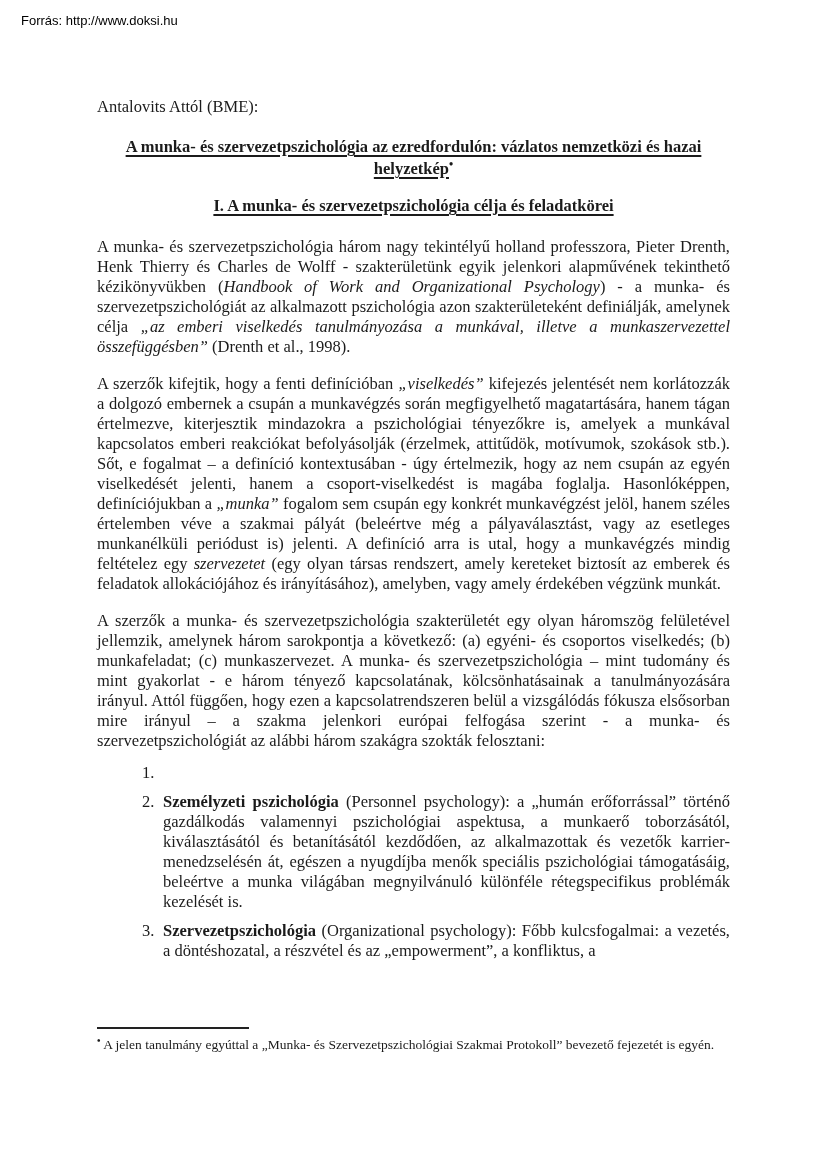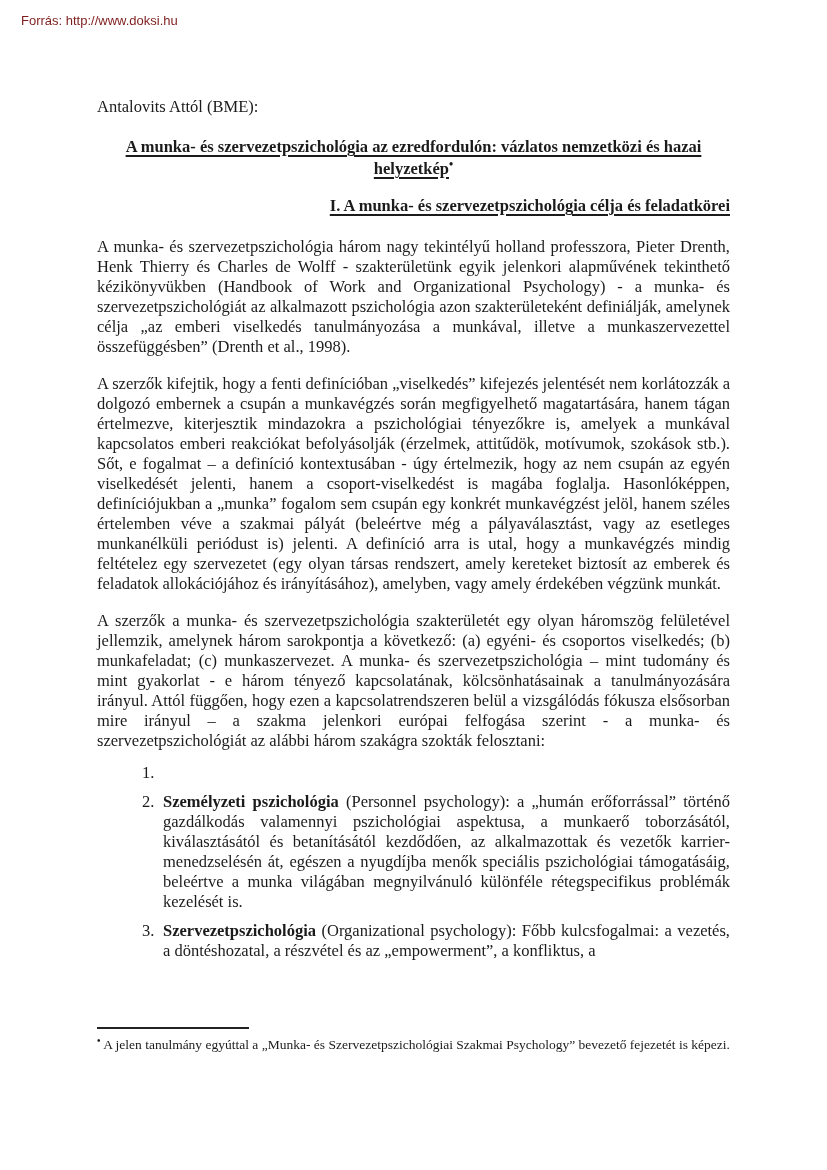--- a/index.html
+++ b/index.html
@@ -14,21 +14,21 @@
   .page {
     position: absolute;
     inset: 0;
     background: #ffffff;
   }
   .source-header {
     position: absolute;
     top: 13px; left: 21px;
     font-family: "Liberation Sans", sans-serif;
     font-size: 13px;
-    color: #7f1d1d;
+    color: #000000;
   }
   .content {
     position: absolute;
     left: 97px; right: 97px; top: 97px;
     font-size: 16.5px;
     line-height: 20px;
   }
   .author-line {
     margin-bottom: 19px;
   }
@@ -46,31 +46,31 @@
     text-underline-offset: 3px;
   }
   .fn-mark-sup {
     font-size: 12px;
     vertical-align: super;
     text-decoration: none;
     font-weight: bold;
     line-height: 0;
   }
   .section-heading {
-    text-align: right;
+    text-align: center;
     font-weight: bold;
     font-size: 16.5px;
     line-height: 20px;
     margin-bottom: 21px;
   }
   p.body-p {
     text-align: justify;
     margin-bottom: 17px;
   }
-  .it { }
+  .it { font-style: italic; }
   .bd { font-weight: bold; }
   .num-list { margin-top: -5px; }
   .list-row {
     display: flex;
     margin-bottom: 9px;
   }
   .list-row .num {
     flex: 0 0 66px;
     padding-left: 45px;
   }
@@ -130,16 +130,16 @@
         <span class="num">3.</span>
         <span class="li-text"><span class="bd">Szervezetpszichológia</span><span> (Organizational psychology): Főbb kulcsfogalmai: a vezetés, a döntéshozatal, a részvétel és az „empowerment”, a konfliktus, a</span></span>
       </div>
 
     </div>
 
   </div>
 
   <div class="footnote-area">
     <div class="fn-separator"></div>
-    <p class="footnote-text"><sup class="fn-mark-sup">•</sup><span><span> A jelen tanulmány egyúttal a „Munka- és Szervezetpszichológiai Szakmai Psychology” bevezető fejezetét is képezi.</span></span></p>
+    <p class="footnote-text"><sup class="fn-mark-sup">•</sup><span><span> A jelen tanulmány egyúttal a „Munka- és Szervezetpszichológiai Szakmai Protokoll” bevezető fejezetét is egyén.</span></span></p>
   </div>
 
 </div>
 
 </body></html>

